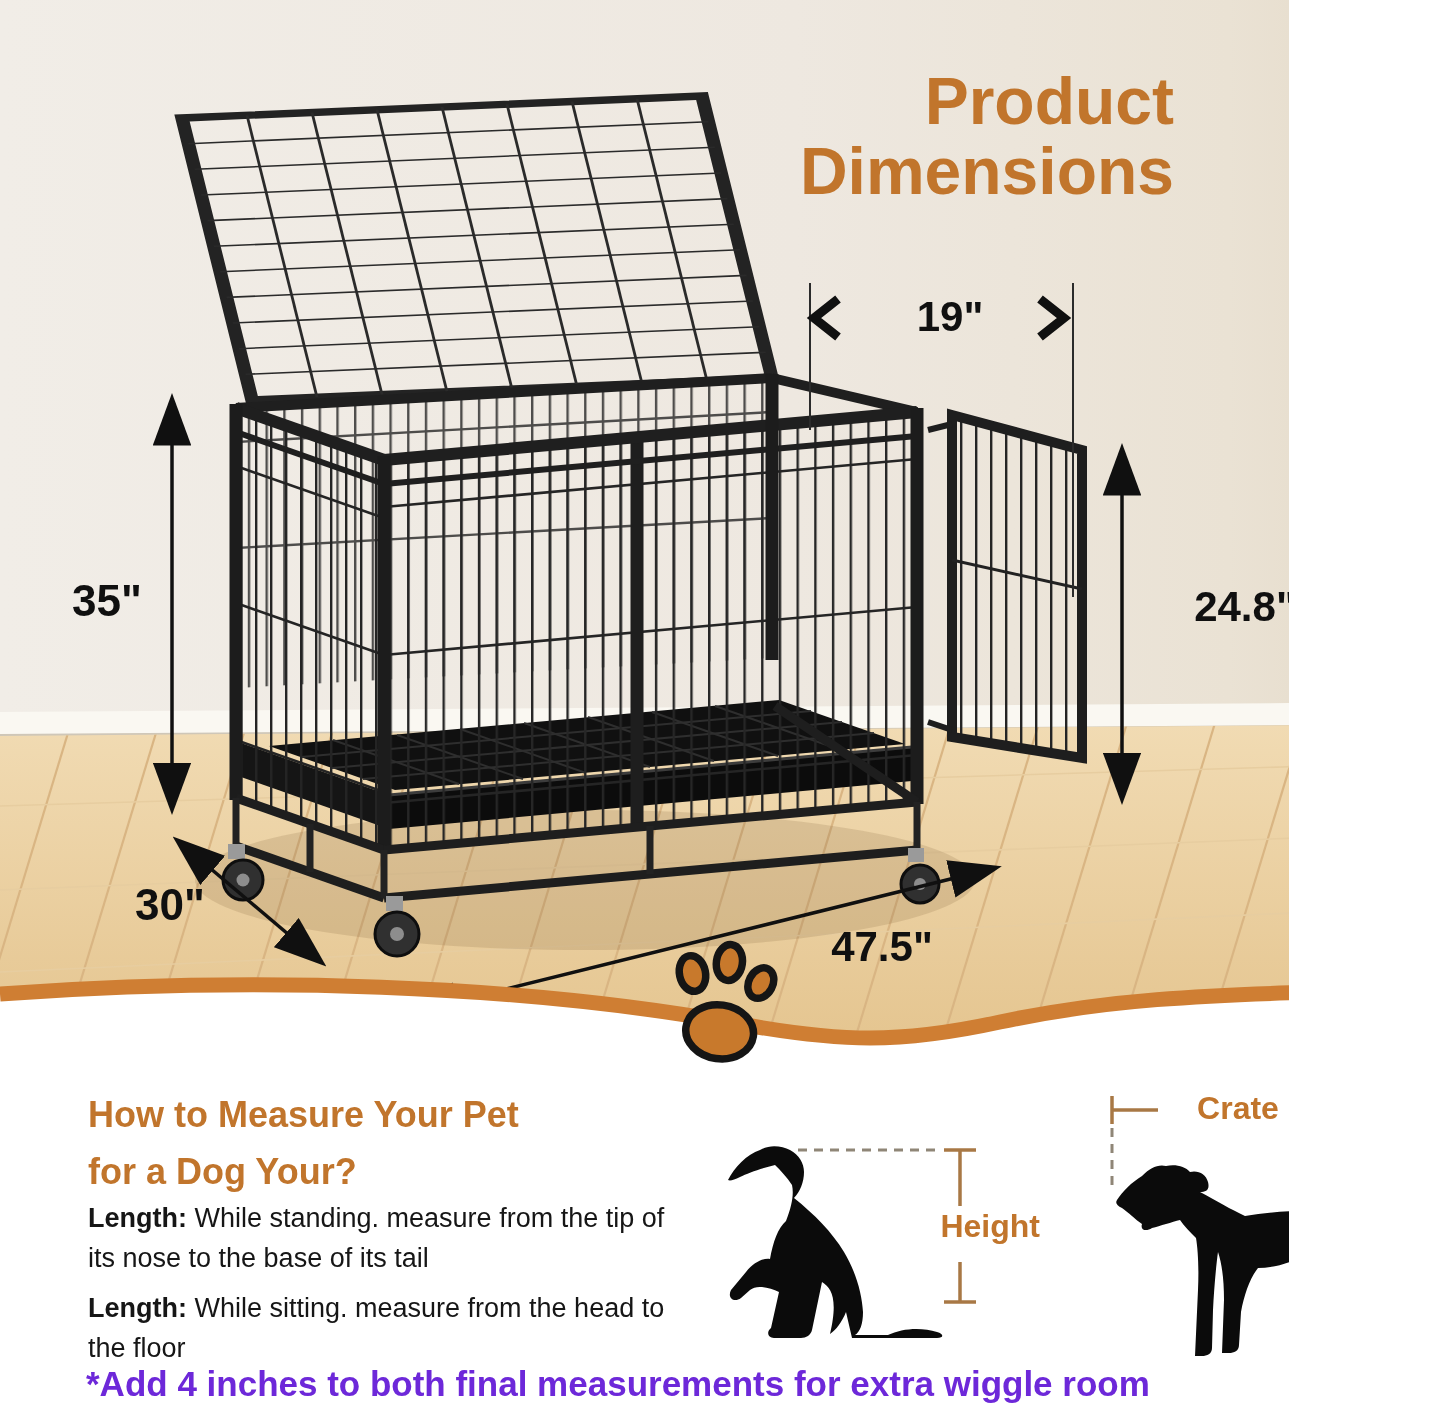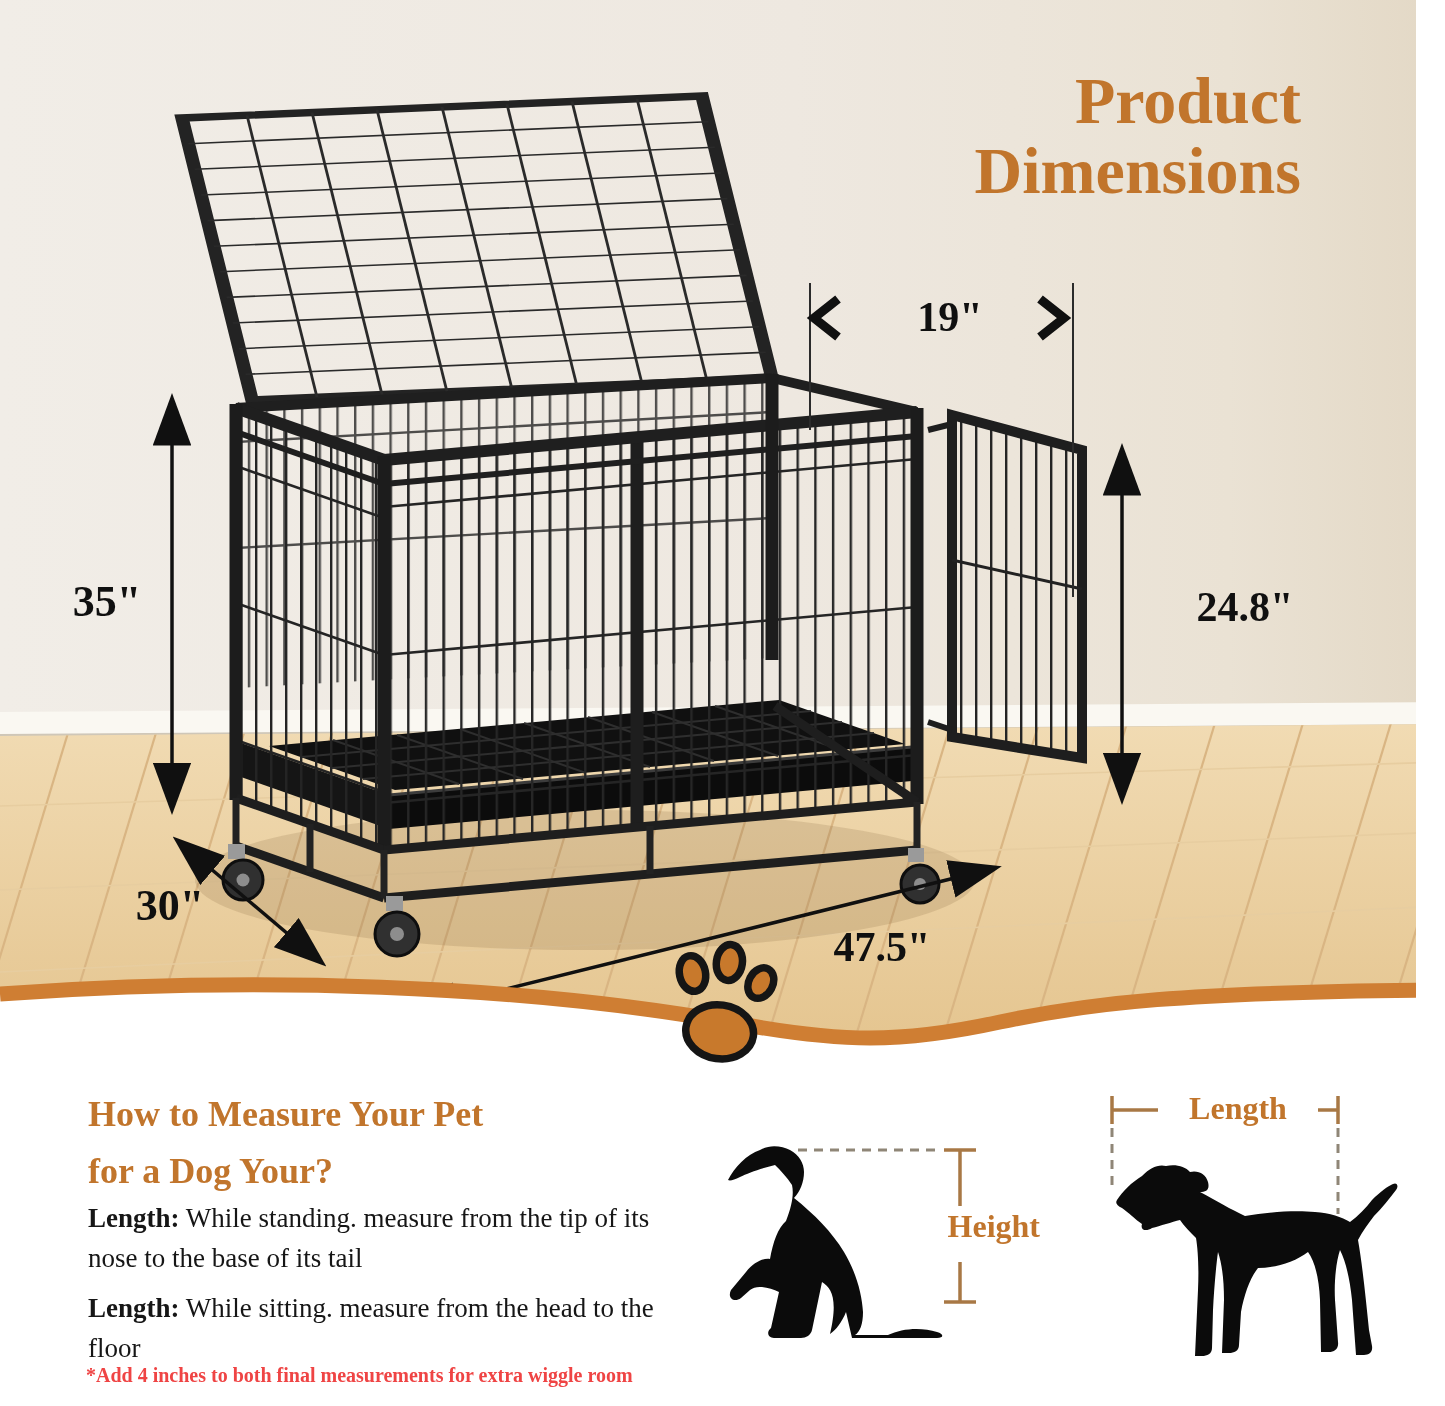--- a/index.html
+++ b/index.html
@@ -1,25 +1,25 @@
 <!DOCTYPE html>
 <html><head>
 <meta charset="utf-8">
 <style>
   html,body{margin:0;padding:0;background:#fff;}
-  #page{position:relative;width:1416px;height:1406px;overflow:hidden;
-        font-family:Liberation Serif, serif;background:#fff;}
+  #page{position:relative;width:1289px;height:1406px;overflow:hidden;
+        font-family:Liberation Sans, sans-serif;background:#fff;}
   #scene{position:absolute;left:0;top:0;width:1445px;height:1406px;}
   .ovl{position:absolute;white-space:nowrap;}
   .dim{color:#101010;font-weight:700;text-align:center;}
   .title{color:#C1752C;font-weight:700;font-size:66px;line-height:70px;text-align:right;}
   .h2{color:#C1752C;font-weight:700;font-size:36px;line-height:57px;}
   .body-text{color:#161616;font-size:27px;line-height:40px;white-space:normal;}
   .body-text b{font-weight:700;}
-  .footnote{color:#ef4444;font-weight:700;font-size:20px;}
+  .footnote{color:#6d28d9;font-weight:700;font-size:35px;}
   .measure-label{color:#C1752C;font-weight:700;font-size:32px;text-align:center;background:#fff;padding:0 10px;}
 </style>
 </head>
 <body>
 
 <div id="page">
 
 <svg id="scene" viewBox="0 0 1445 1406">
   <defs>
     <linearGradient id="wallG" x1="0" y1="0" x2="1" y2="0">
@@ -298,15 +298,15 @@
   <b>Length:</b><span> While standing. measure from the tip of its nose to the base of its tail</span>
 </div>
 
 <div class="ovl body-text" style="left:88px;top:1288px;width:580px;">
   <b>Length:</b><span> While sitting. measure from the head to the floor</span>
 </div>
 
 <div class="ovl footnote" style="left:86px;top:1364px;">*Add 4 inches to both final measurements for extra wiggle room</div>
 
 <div class="ovl measure-label" style="left:890px;top:1208px;width:140px;text-align:right;">Height</div>
-<div class="ovl measure-label" style="left:1158px;top:1090px;width:140px;">Length</div>
+<div class="ovl measure-label" style="left:1158px;top:1090px;width:140px;">Crate</div>
 
 </div>
 
 </body></html>

